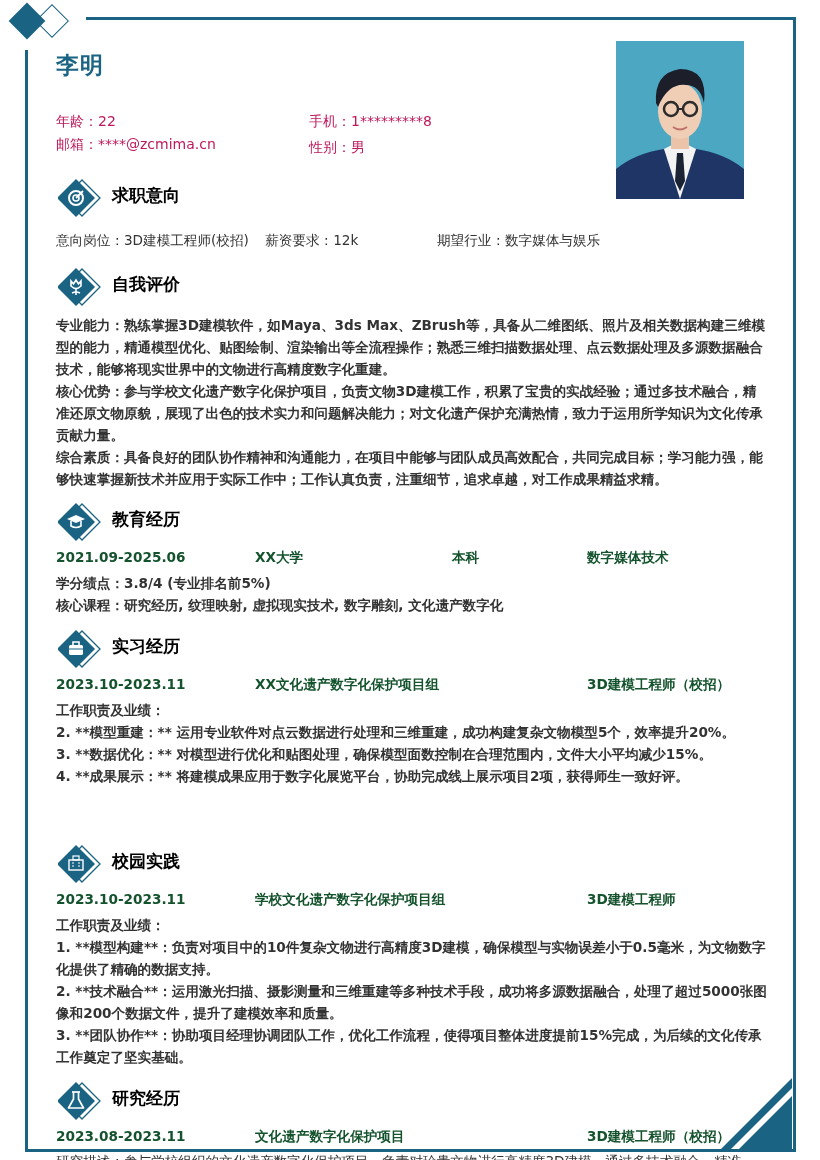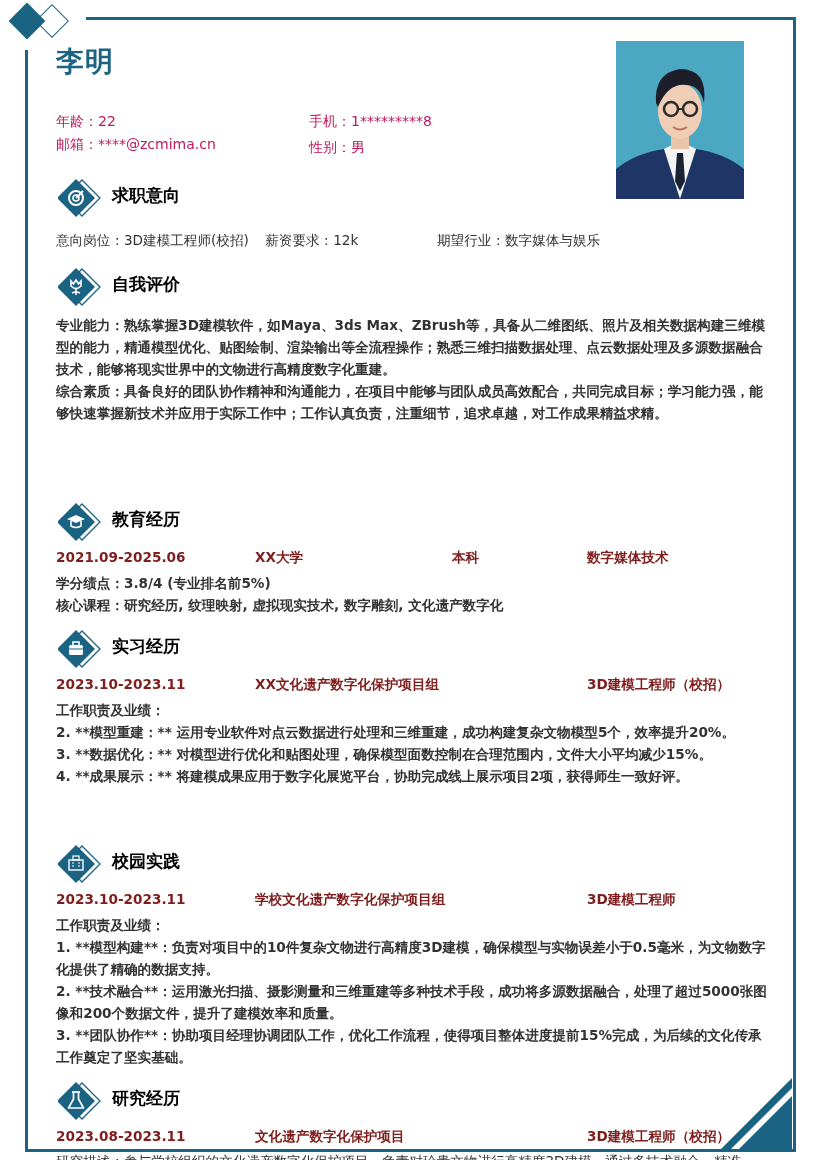--- a/index.html
+++ b/index.html
@@ -6,30 +6,30 @@
   body { width:820px; height:1160px; position:relative; overflow:hidden;
          font-family:"DejaVu Sans","Liberation Sans",sans-serif; color:#333333; }
   .frame-top { position:absolute; left:86px; top:17px; width:710px; height:3px; background:#1b6383; }
   .frame-right { position:absolute; left:793px; top:17px; width:3px; height:1135px; background:#1b6383; }
   .frame-left { position:absolute; left:25px; top:50px; width:3px; height:1102px; background:#1b6383; }
   .frame-bottom { position:absolute; left:25px; top:1149px; width:771px; height:3px; background:#1b6383; }
   .corner-diamond-filled { position:absolute; left:14px; top:8px; width:26px; height:26px; background:#1b6383; transform:rotate(45deg); }
   .corner-diamond-outline { position:absolute; left:40px; top:9px; width:22px; height:22px; border:1.5px solid #1b6383; background:#fff; transform:rotate(45deg); }
   .corner-tri { position:absolute; right:24px; bottom:12px; }
 
-  .name { position:absolute; left:56px; top:43px; font-size:28px; font-weight:bold; color:#1b6383; letter-spacing:1px; }
+  .name { position:absolute; left:56px; top:50px; font-size:23px; font-weight:bold; color:#1b6383; letter-spacing:1px; }
   .info { position:absolute; font-size:14px; color:#be185d; }
   .photo { position:absolute; left:616px; top:41px; width:128px; height:158px; background:#4ba7c2; overflow:hidden; }
 
   .section { position:absolute; left:58px; }
   .sec-icon { position:absolute; left:0; top:0; width:44px; height:40px; }
   .sec-title { position:absolute; left:54px; top:6px; font-size:17px; font-weight:bold; color:#000000; white-space:nowrap; }
 
   .text { position:absolute; left:56px; width:712px; font-size:13.6px; line-height:22px; color:#333; }
-  .row { position:absolute; left:56px; width:712px; height:22px; font-size:13.6px; font-weight:bold; color:#7f1d1d; }
+  .row { position:absolute; left:56px; width:712px; height:22px; font-size:13.6px; font-weight:bold; color:#14532d; }
   .row span { position:absolute; top:0; white-space:nowrap; }
   p { margin:0;font-weight:bold; }
 </style>
 </head>
 <body>
 
 <div class="frame-top"></div>
 <div class="frame-right"></div>
 <div class="frame-left"></div>
 <div class="corner-diamond-outline"></div>
@@ -78,20 +78,21 @@
     <polygon points="24,2 42,20 24,38 6,20" fill="#fff" stroke="#1b6383" stroke-width="1.3"></polygon>
     <polygon points="18,1 37,20 18,39 -1,20" fill="#1b6383"></polygon>
     <path d="M13 14 L15.5 17 L18 13 L20.5 17 L23 14 L23 19 Q18 24 13 19 Z" fill="none" stroke="#fff" stroke-width="1.6"></path>
     <line x1="18" y1="22" x2="18" y2="28" stroke="#fff" stroke-width="1.6"></line>
     <path d="M14 26 Q18 24 22 26" fill="none" stroke="#fff" stroke-width="1.4"></path>
   </svg>
   <div class="sec-title">自我评价</div>
 </div>
 <div class="text" style="top:314px;">
   <p>专业能力：熟练掌握3D建模软件，如Maya、3ds Max、ZBrush等，具备从二维图纸、照片及相关数据构建三维模型的能力，精通模型优化、贴图绘制、渲染输出等全流程操作；熟悉三维扫描数据处理、点云数据处理及多源数据融合技术，能够将现实世界中的文物进行高精度数字化重建。</p>
+  <p>核心优势：参与学校文化遗产数字化保护项目，负责文物3D建模工作，积累了宝贵的实战经验；通过多技术融合，精准还原文物原貌，展现了出色的技术实力和问题解决能力；对文化遗产保护充满热情，致力于运用所学知识为文化传承贡献力量。</p>
   <p>综合素质：具备良好的团队协作精神和沟通能力，在项目中能够与团队成员高效配合，共同完成目标；学习能力强，能够快速掌握新技术并应用于实际工作中；工作认真负责，注重细节，追求卓越，对工作成果精益求精。</p>
 </div>
 
 <div class="section" style="top:502px;">
   <svg class="sec-icon" viewBox="0 0 44 40">
     <polygon points="24,2 42,20 24,38 6,20" fill="#fff" stroke="#1b6383" stroke-width="1.3"></polygon>
     <polygon points="18,1 37,20 18,39 -1,20" fill="#1b6383"></polygon>
     <polygon points="18,13 27,17 18,21 9,17" fill="#fff"></polygon>
     <path d="M13 19 L13 24 Q18 27 23 24 L23 19" fill="none" stroke="#fff" stroke-width="1.6"></path>
   </svg>

